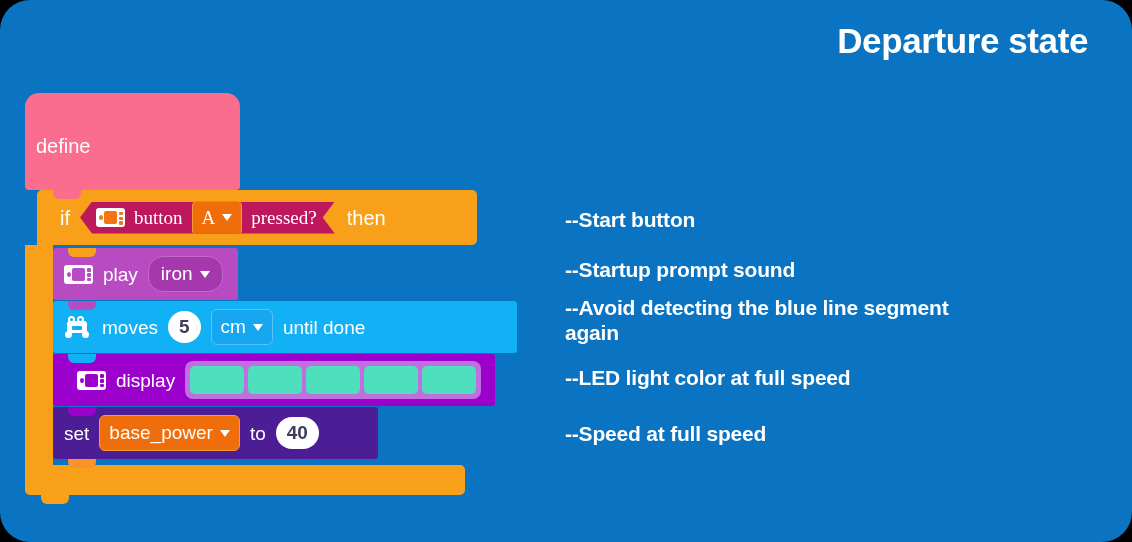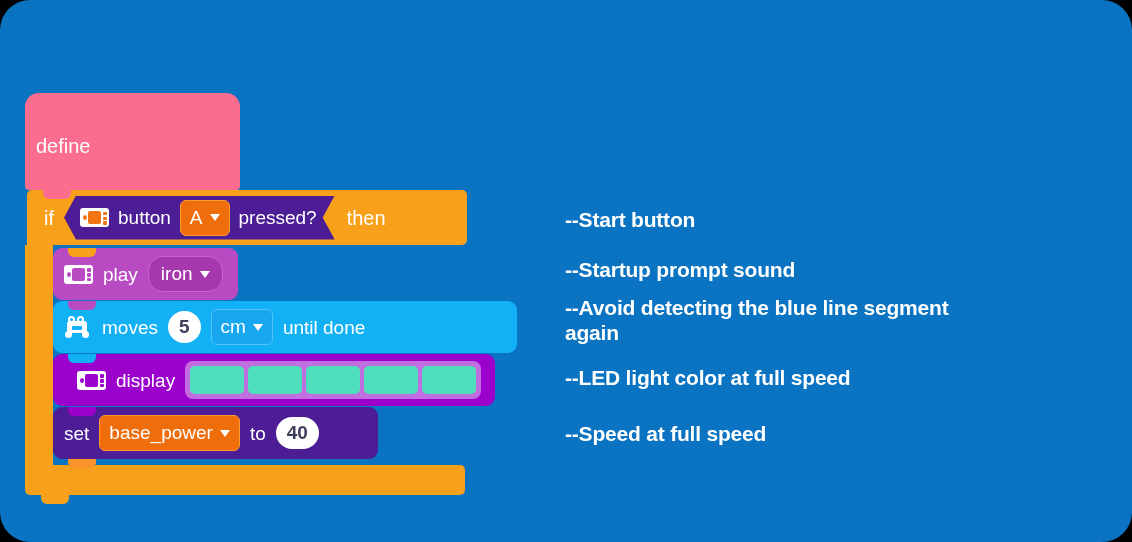--- a/index.html
+++ b/index.html
@@ -92,28 +92,28 @@
   
   #if-block {
     position: absolute;
     left: 25px;
     top: 190px;
     width: 440px;
     height: 305px;
   }
   #if-head {
     position: absolute;
-    left: 2px; top: 0;
+    left: 12px; top: 0;
     width: 440px;
     height: 55px;
     background: #f9a01b;
     border-radius: 5px 5px 5px 0;
     display: flex;
     align-items: center;
-    padding-left: 17px;
+    padding-left: 23px;
     box-sizing: border-box;
   }
   
   #if-head::before {
     content: "";
     position: absolute;
     left: 16px; top: 0;
     width: 28px; height: 9px;
     background: #fb6d8e;
     border-radius: 0 0 6px 6px;
@@ -140,29 +140,30 @@
     width: 28px; height: 9px;
     background: #f9a01b;
     border-radius: 0 0 6px 6px;
   }
   #if-word { font-size: 20px; margin-right: 10px; }
   #then-word { font-size: 20px; margin-left: 12px; }
 
   
   #button-pressed-hex {
     position: relative;
-    height: 44px;
-    background: #4c1d95;
+    height: 32px;
+    background: #be185d;
     display: flex;
     align-items: center;
     padding: 0 8px;
     -webkit-clip-path: polygon(12px 0, 100% 0, calc(100% - 12px) 50%, 100% 100%, 12px 100%, 0 50%);
     clip-path: polygon(12px 0, 100% 0, calc(100% - 12px) 50%, 100% 100%, 12px 100%, 0 50%);
     padding-left: 16px;
     padding-right: 18px;
+    font-family: Liberation Serif, serif;
   }
   #button-pressed-hex .blk-text { font-size: 19px; }
   .hex-gap { width: 9px; }
 
   
   .dropdown {
     display: inline-flex;
     align-items: center;
     border-radius: 6px;
     padding: 6px 9px;
@@ -195,21 +196,21 @@
     box-sizing: border-box;
   }
 
   
   .stmt {
     position: absolute;
     display: flex;
     align-items: center;
     box-sizing: border-box;
     padding-left: 11px;
-    border-radius: 9px;
+    border-radius: 3px;
     gap: 10px;
   }
   .stmt .blk-text { font-size: 19px; }
 
   #play-block {
     left: 53px; top: 248px;
     width: 185px; height: 52px;
     background: #b94bc2;
   }
   #moves-block {
@@ -356,20 +357,21 @@
   #anno-1 { position: absolute; left: 0; top: 60px; }
   #anno-2 { position: absolute; left: 0; top: 98px; width: 420px; }
   #anno-3 { position: absolute; left: 0; top: 168px; }
   #anno-4 { position: absolute; left: 0; top: 224px; }
 </style>
 </head>
 <body>
 
 <div id="page" style="background: rgb(10, 115, 194);">
 
+  <div id="title">Departure state</div>
 
   <div id="blocks">
 
     <div id="define-block">
       <span class="blk-text" id="define-label">define</span>
     </div>
 
     <div id="if-block">
       <div id="if-head">
         <span class="blk-text" id="if-word">if</span>

